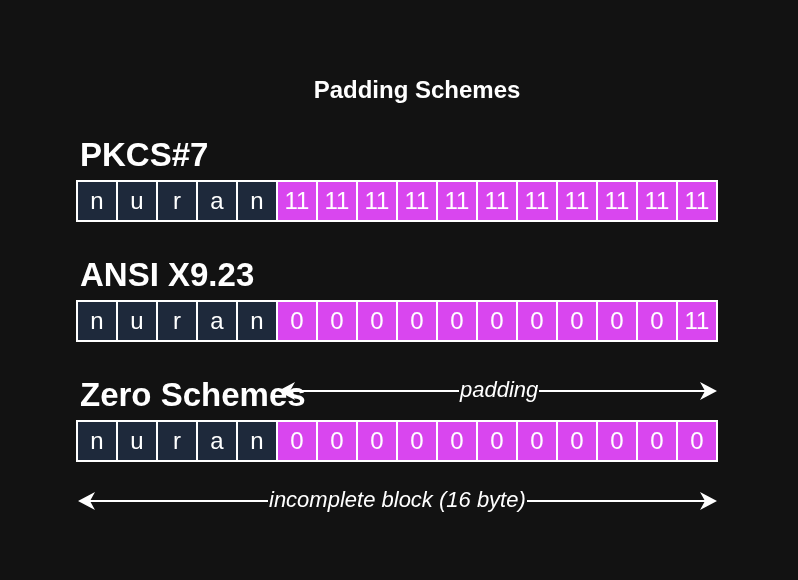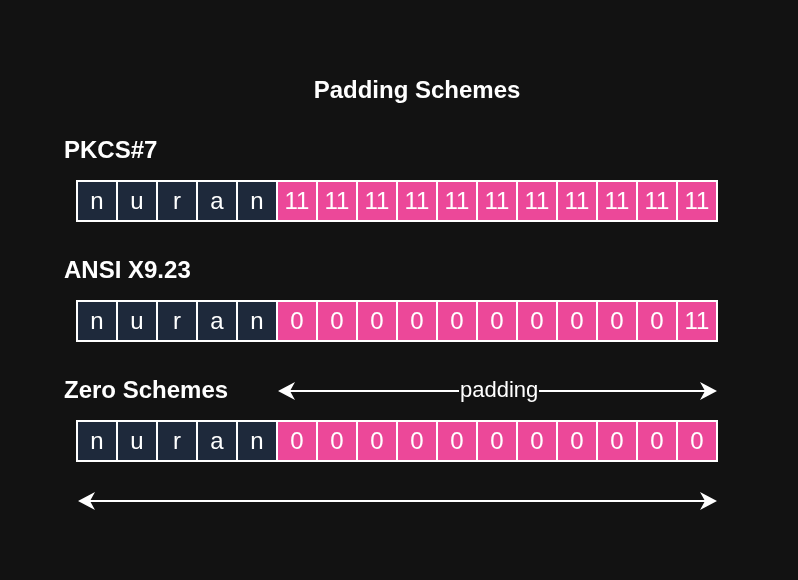--- a/index.html
+++ b/index.html
@@ -1,25 +1,25 @@
 <!DOCTYPE html>
 <html><head>
 <meta charset="utf-8">
 <style>
   html,body{margin:0;padding:0;}
   body{width:798px;height:580px;background:#121212;position:relative;overflow:hidden;font-family:"Liberation Sans",sans-serif;color:#fff;}
   .title{position:absolute;top:76px;left:0;width:834px;text-align:center;font-size:24px;font-weight:bold;}
-  .label{position:absolute;left:64px;font-size:24px;font-weight:bold;}
+  .label{position:absolute;left:80px;font-size:33px;font-weight:bold;}
   .row{position:absolute;left:76px;display:flex;border:1px solid #fff;}
   .cell{width:38px;height:38px;border-right:2px solid #fff;display:flex;align-items:center;justify-content:center;font-size:24px;box-sizing:content-box;}
   .cell:last-child{border-right:none;}
   .cell.data{background:#1e293b;}
-  .cell.pad{background:#ec4899;}
+  .cell.pad{background:#d946ef;}
   .row{border:2px solid #fff;}
-  .arrow{position:absolute;height:20px;}
+  .arrow{position:absolute;height:20px;font-style:italic;}
   .arrow .lbl{position:absolute;top:-4px;font-size:22px;background:#121212;padding:0 1px;white-space:nowrap;}
 </style>
 </head>
 <body>
 
 <div class="title">Padding Schemes</div>
 
 <div class="label" style="top:136px">PKCS#7</div>
 <div class="row" style="top:180px">
     <div class="cell data">n</div>
@@ -88,13 +88,14 @@
   </svg>
   <span class="lbl" style="left:181px">padding</span>
 </div>
 
 <div class="arrow" style="top:491px;left:78px;width:640px">
   <svg width="640" height="20" style="position:absolute;left:0;top:0">
     <line x1="8" y1="10" x2="632" y2="10" stroke="#fff" stroke-width="2"></line>
     <polygon points="0,10 17,1 12,10 17,19" fill="#fff"></polygon>
     <polygon points="639,10 622,1 627,10 622,19" fill="#fff"></polygon>
   </svg>
+  <span class="lbl" style="left:190px">incomplete block (16 byte)</span>
 </div>
 
 </body></html>

